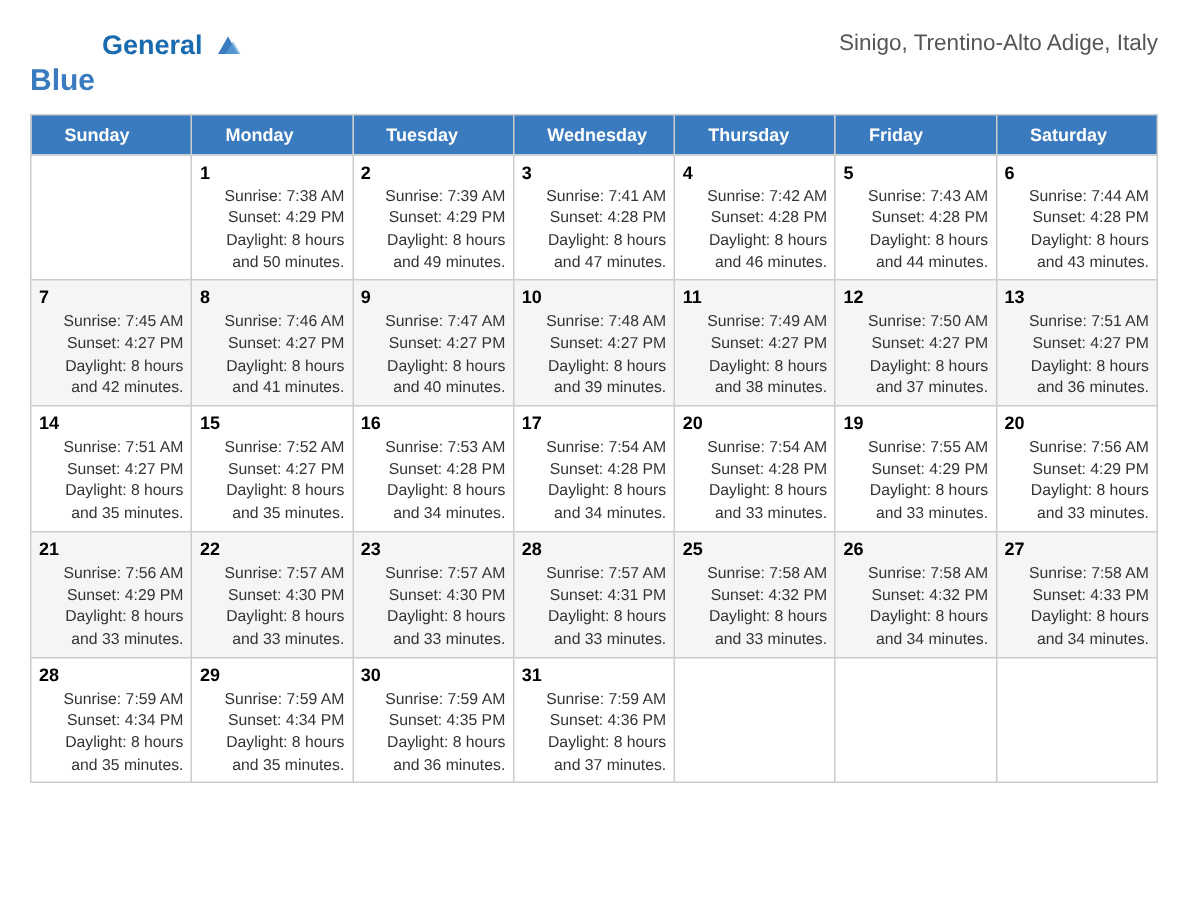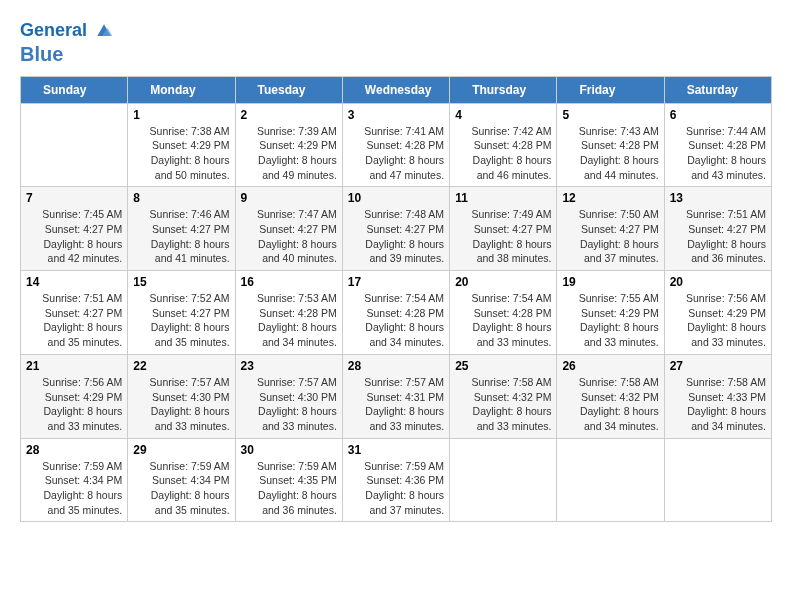--- a/index.html
+++ b/index.html
@@ -93,34 +93,35 @@
       background-color: #3a7abf;
       padding-left: 22px;
     }
   </style>
 </head>
 <body>
 
 <div class="header">
   <div class="logo">
     <div>
-      <div style="display:flex;align-items:center;">
+      <div style="display:flex;align-items:center;margin-left:48px;">
         <div class="logo-text">
           <span>General</span>
           <svg class="logo-icon" viewBox="0 0 24 24" style="display:inline-block;vertical-align:middle;">
             <polygon points="4,18 12,4 20,18" fill="#3a7abf"></polygon>
             <polygon points="10,18 16,8 22,18" fill="#5ba3d9" opacity="0.7"></polygon>
           </svg>
         </div>
         <br>
       </div>
       <div class="logo-text" style="color:#3a7abf;font-size:20px;font-weight:bold;">Blue</div>
     </div>
   </div>
   <div class="title-section">
+    <h2>Sinigo, Trentino-Alto Adige, Italy</h2>
   </div>
 </div>
 
 <table class="calendar">
   <thead>
     <tr>
     <th>Sunday</th>
         <th>Monday</th>
         <th>Tuesday</th>
         <th>Wednesday</th>

